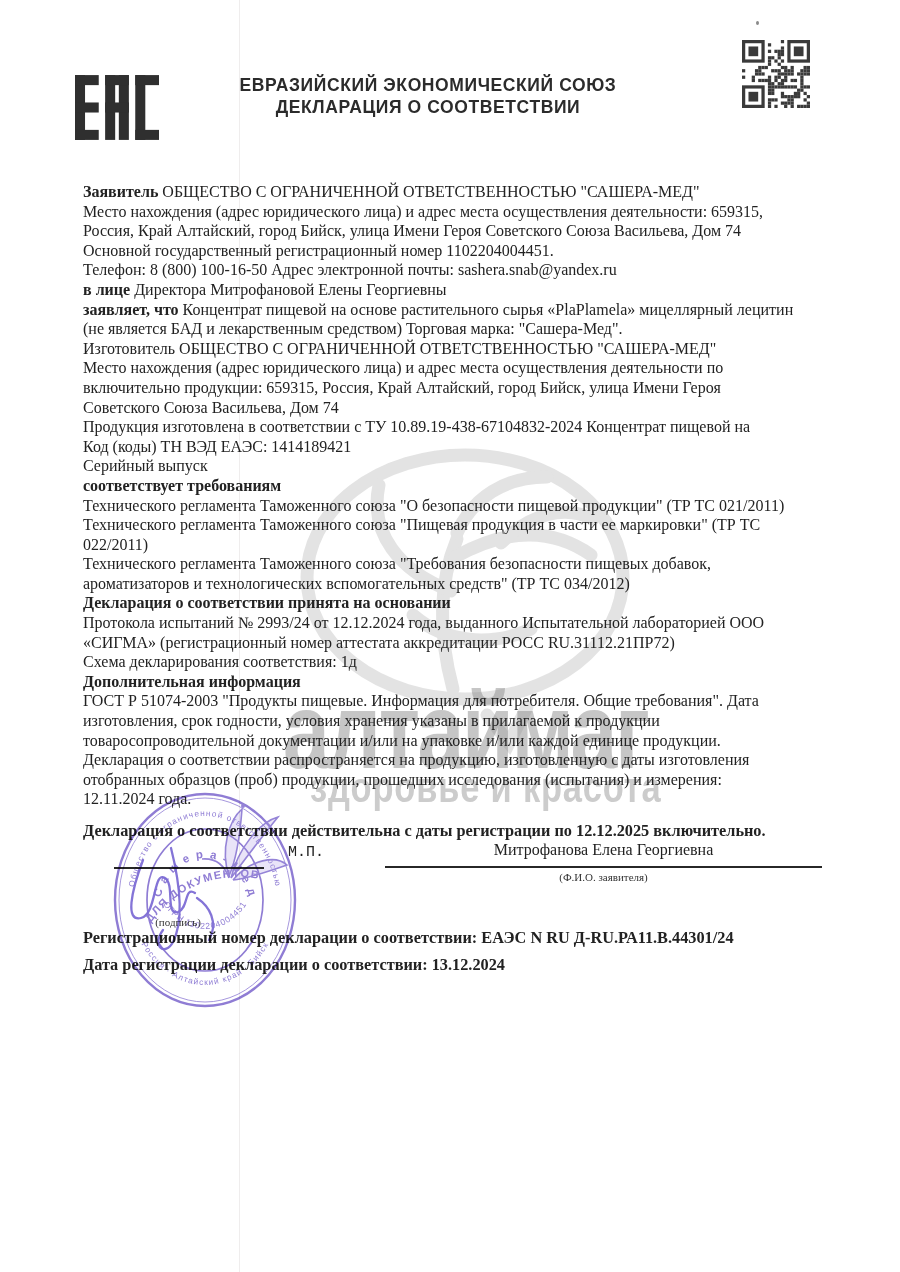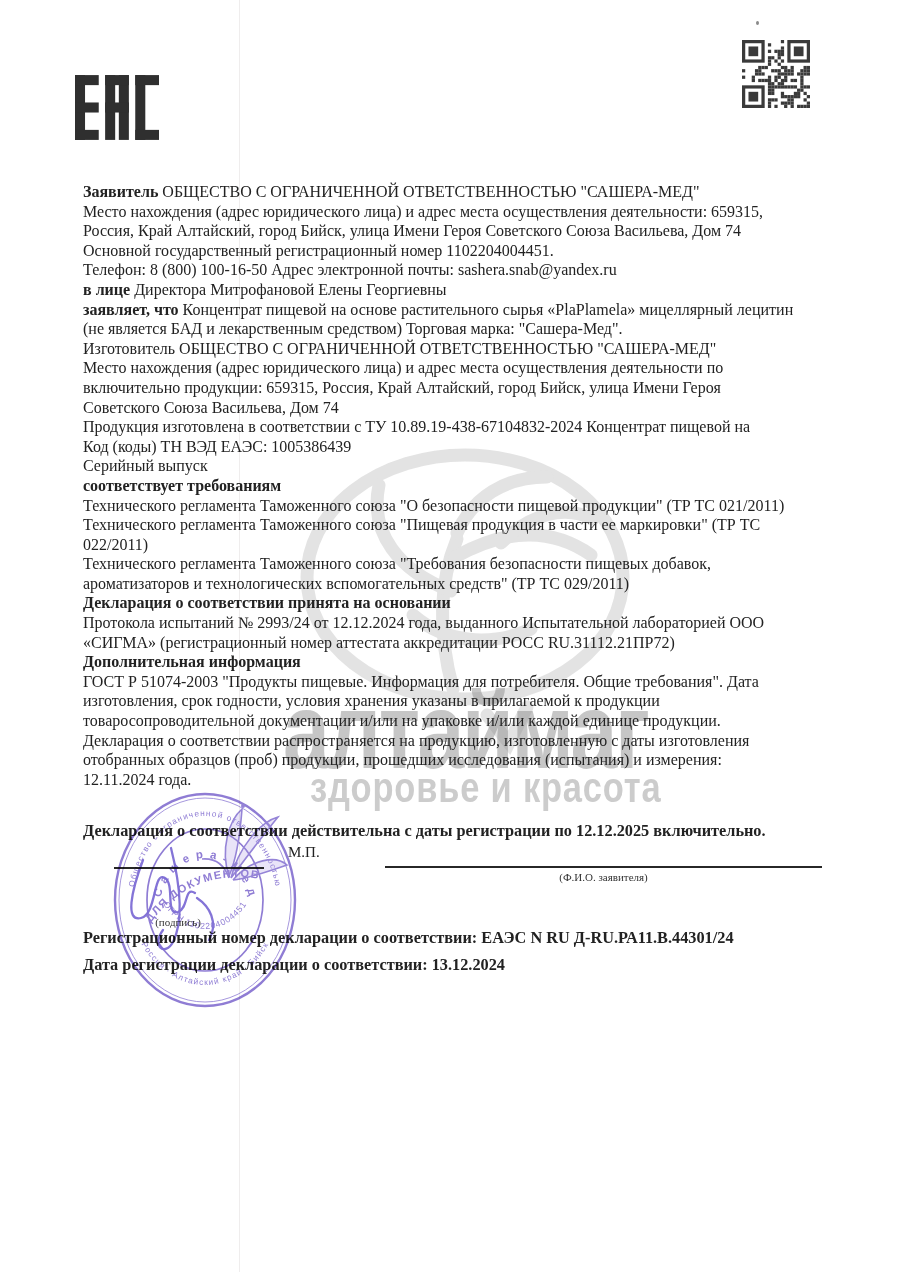--- a/index.html
+++ b/index.html
@@ -35,21 +35,21 @@
     transform:scaleX(.82);transform-origin:left top;letter-spacing:1px;white-space:nowrap;
   }
 
   
   .body-text{position:absolute;left:83px;top:182px;width:762px;font-size:16px;line-height:19.6px;z-index:3;}
   .body-text .line{white-space:nowrap;}
   .body-text .b{font-weight:bold;}
   .validity{position:absolute;left:83px;top:821px;font-size:16.3px;font-weight:bold;white-space:nowrap;z-index:3;}
 
   
-  .mp{position:absolute;left:288px;top:844px;font-size:15px;z-index:3;}
+  .mp{position:absolute;left:288px;top:844px;font-size:15px;z-index:3;font-family:Liberation Mono, monospace;}
   .sig-line{position:absolute;height:1.6px;background:#272727;z-index:3;}
   .sig-line.left{left:114px;top:867px;width:150px;}
   .sig-line.right{left:385px;top:866px;width:437px;}
   .sig-caption{position:absolute;font-size:11px;color:#333;text-align:center;z-index:3;}
   .sig-caption.left{left:122px;top:870px;width:112px;margin-top:46px;}
   .sig-caption.right{left:385px;top:871px;width:437px;}
   .fio-name{position:absolute;left:385px;top:841px;width:437px;text-align:center;font-size:16px;z-index:3;}
 
   
   .reg-line{position:absolute;left:83px;font-size:16.3px;font-weight:bold;white-space:nowrap;z-index:3;}
@@ -78,20 +78,24 @@
       <rect x="33" y="0" width="11" height="71"></rect>
         <rect x="48" y="0" width="11" height="71"></rect>
         <rect x="33" y="0" width="26" height="11"></rect>
         <rect x="33" y="30" width="26" height="11"></rect>
       <rect x="66" y="0" width="11" height="71"></rect>
         <rect x="66" y="0" width="26" height="11"></rect>
         <rect x="66" y="60" width="26" height="11"></rect>
     </g>
   </svg>
 
+  <div class="doc-title">
+    <div>ЕВРАЗИЙСКИЙ ЭКОНОМИЧЕСКИЙ СОЮЗ</div>
+    <div>ДЕКЛАРАЦИЯ О СООТВЕТСТВИИ</div>
+  </div>
 
   <svg class="qr" id="qr-svg" width="68" height="68" viewBox="0 0 68 68">
       <rect x="38.85714285714286" y="0" width="3.238095238095238" height="3.238095238095238" fill="#3a3a3a"></rect>
       <rect x="25.904761904761905" y="3.238095238095238" width="3.238095238095238" height="3.238095238095238" fill="#3a3a3a"></rect>
       <rect x="38.85714285714286" y="6.476190476190476" width="3.238095238095238" height="3.238095238095238" fill="#3a3a3a"></rect>
       <rect x="25.904761904761905" y="9.714285714285715" width="3.238095238095238" height="3.238095238095238" fill="#3a3a3a"></rect>
       <rect x="32.38095238095238" y="9.714285714285715" width="3.238095238095238" height="3.238095238095238" fill="#3a3a3a"></rect>
       <rect x="35.61904761904762" y="9.714285714285715" width="3.238095238095238" height="3.238095238095238" fill="#3a3a3a"></rect>
       <rect x="38.85714285714286" y="9.714285714285715" width="3.238095238095238" height="3.238095238095238" fill="#3a3a3a"></rect>
       <rect x="35.61904761904762" y="12.952380952380953" width="3.238095238095238" height="3.238095238095238" fill="#3a3a3a"></rect>
@@ -241,46 +245,48 @@
       <div class="line"><span>Основной государственный регистрационный номер 1102204004451.</span></div>
       <div class="line"><span>Телефон: 8 (800) 100-16-50 Адрес электронной почты: sashera.snab@yandex.ru</span></div>
       <div class="line"><span class="b">в лице</span><span> Директора Митрофановой Елены Георгиевны</span></div>
       <div class="line"><span class="b">заявляет, что</span><span> Концентрат пищевой на основе растительного сырья «PlaPlamela» мицеллярный лецитин</span></div>
       <div class="line"><span>(не является БАД и лекарственным средством) Торговая марка: "Сашера-Мед".</span></div>
       <div class="line"><span>Изготовитель ОБЩЕСТВО С ОГРАНИЧЕННОЙ ОТВЕТСТВЕННОСТЬЮ "САШЕРА-МЕД"</span></div>
       <div class="line"><span>Место нахождения (адрес юридического лица) и адрес места осуществления деятельности по</span></div>
       <div class="line"><span>включительно продукции: 659315, Россия, Край Алтайский, город Бийск, улица Имени Героя</span></div>
       <div class="line"><span>Советского Союза Васильева, Дом 74</span></div>
       <div class="line"><span>Продукция изготовлена в соответствии с ТУ 10.89.19-438-67104832-2024 Концентрат пищевой на</span></div>
-      <div class="line"><span>Код (коды) ТН ВЭД ЕАЭС: 1005386439</span></div>
+      <div class="line"><span>Код (коды) ТН ВЭД ЕАЭС: 1414189421</span></div>
       <div class="line"><span>Серийный выпуск</span></div>
       <div class="line"><span class="b">соответствует требованиям</span></div>
       <div class="line"><span>Технического регламента Таможенного союза "О безопасности пищевой продукции" (ТР ТС 021/2011)</span></div>
       <div class="line"><span>Технического регламента Таможенного союза "Пищевая продукция в части ее маркировки" (ТР ТС</span></div>
       <div class="line"><span>022/2011)</span></div>
       <div class="line"><span>Технического регламента Таможенного союза "Требования безопасности пищевых добавок,</span></div>
-      <div class="line"><span>ароматизаторов и технологических вспомогательных средств" (ТР ТС 029/2011)</span></div>
+      <div class="line"><span>ароматизаторов и технологических вспомогательных средств" (ТР ТС 034/2012)</span></div>
       <div class="line"><span class="b">Декларация о соответствии принята на основании</span></div>
       <div class="line"><span>Протокола испытаний № 2993/24 от 12.12.2024 года, выданного Испытательной лабораторией ООО</span></div>
       <div class="line"><span>«СИГМА» (регистрационный номер аттестата аккредитации РОСС RU.31112.21ПР72)</span></div>
+      <div class="line"><span>Схема декларирования соответствия: 1д</span></div>
       <div class="line"><span class="b">Дополнительная информация</span></div>
       <div class="line"><span>ГОСТ Р 51074-2003 "Продукты пищевые. Информация для потребителя. Общие требования". Дата</span></div>
       <div class="line"><span>изготовления, срок годности, условия хранения указаны в прилагаемой к продукции</span></div>
       <div class="line"><span>товаросопроводительной документации и/или на упаковке и/или каждой единице продукции.</span></div>
       <div class="line"><span>Декларация о соответствии распространяется на продукцию, изготовленную с даты изготовления</span></div>
       <div class="line"><span>отобранных образцов (проб) продукции, прошедших исследования (испытания) и измерения:</span></div>
       <div class="line"><span>12.11.2024 года.</span></div>
     </div>
 
   <div class="validity">Декларация о соответствии действительна с даты регистрации по 12.12.2025 включительно.</div>
 
   <div class="mp">М.П.</div>
   <div class="sig-line left"></div>
   <div class="sig-caption left">(подпись)</div>
   <div class="sig-line right"></div>
+  <div class="fio-name">Митрофанова Елена Георгиевна</div>
   <div class="sig-caption right">(Ф.И.О. заявителя)</div>
 
   <div class="reg-line n1">Регистрационный номер декларации о соответствии: ЕАЭС N RU Д-RU.РА11.В.44301/24</div>
   <div class="reg-line n2">Дата регистрации декларации о соответствии:  13.12.2024</div>
 
   <svg class="stamp" width="270" height="245" viewBox="-132 -122 270 245">
     <defs>
       <path id="arc-top" d="M -72,4 A 72,88 0 0 1 72,4"></path>
       <path id="arc-brand" d="M -46,4 A 47,58 0 0 1 46,4"></path>
       <path id="arc-bottom" d="M -77,-8 A 77,93 0 0 0 77,-8"></path>

